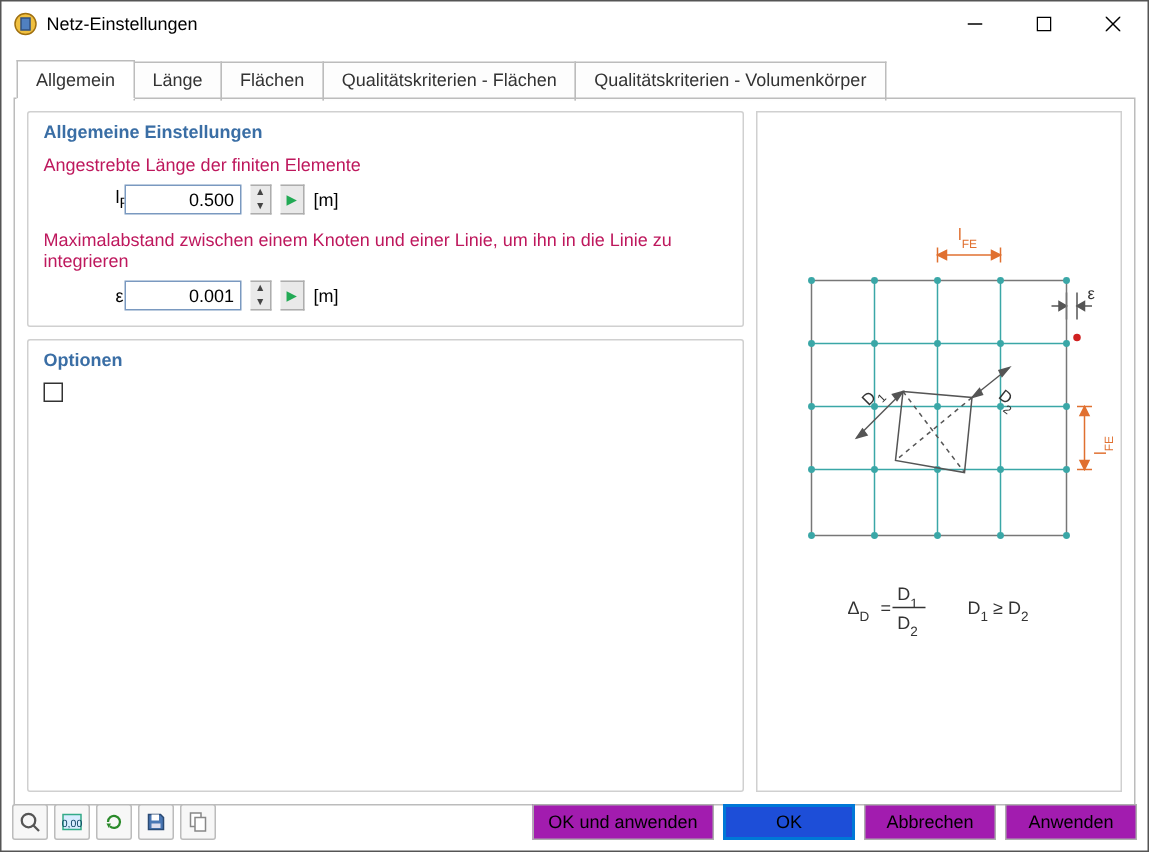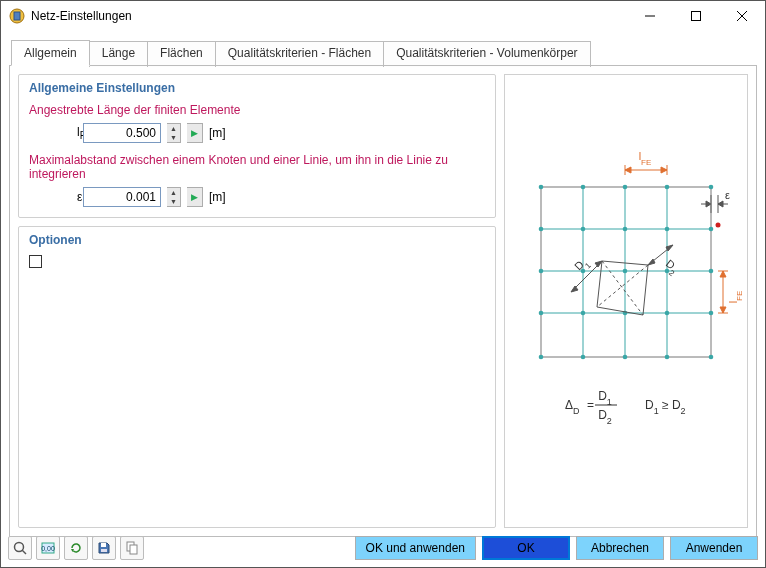--- a/index.html
+++ b/index.html
@@ -132,21 +132,21 @@
     border: 1px solid #bcbcbc;
     border-radius: 2px;
     display:flex; align-items:center; justify-content:center;
     background:#f7f7f7;
   }
   .footer-buttons { margin-left:auto; display:flex; gap:6px; }
   .btn {
     min-width: 88px;
     height: 24px;
     border: 1px solid #adadad;
-    background:#7dd3fc;
+    background:#a21caf;
     font-size:12px;
     display:flex; align-items:center; justify-content:center;
     padding: 0 10px;
   }
   .btn.primary { border: 2px solid #0078d7; background:#1d4ed8; }
   .opt-group { flex: 1; min-height: 0; }
 </style>
 </head>
 <body>
 

